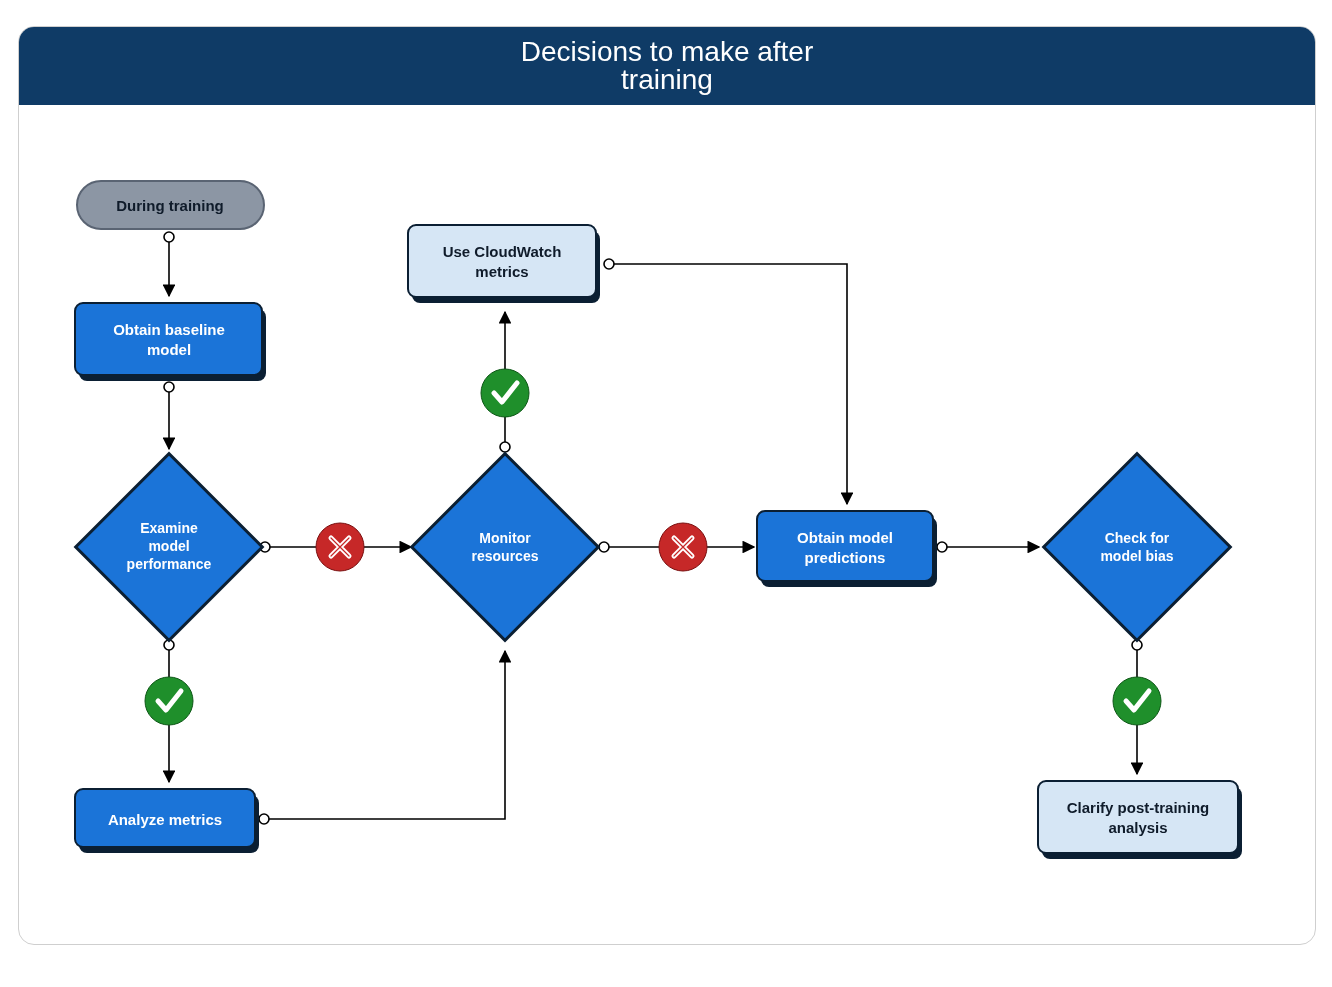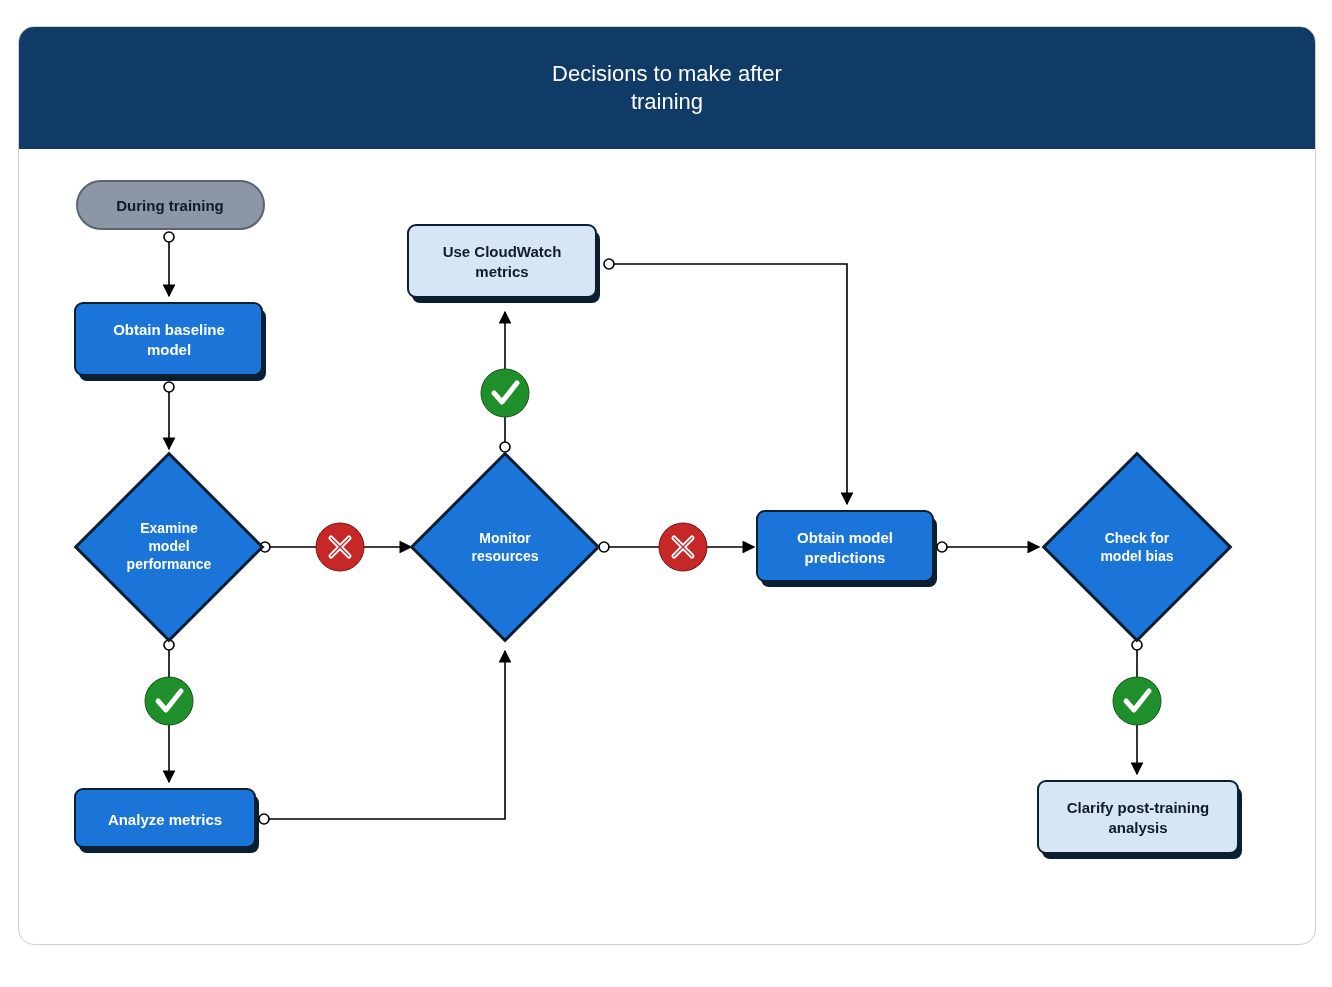--- a/index.html
+++ b/index.html
@@ -20,29 +20,29 @@
     left: 18px;
     top: 26px;
     width: 1296px;
     height: 917px;
     border: 1px solid #cfcfcf;
     border-radius: 16px;
     background: #ffffff;
     overflow: hidden;
   }
   .panel-header {
-    height: 122px;
+    height: 78px;
     width: 100%;
     background: #0f3b66;
     color: #ffffff;
     text-align: center;
     display: flex;
     align-items: center;
     justify-content: center;
-    font-size: 22px;
+    font-size: 28px;
     line-height: 28px;
   }
   svg.flow {
     position: absolute;
     left: 0;
     top: 102px;
     width: 1296px;
     height: 815px;
   }
 

